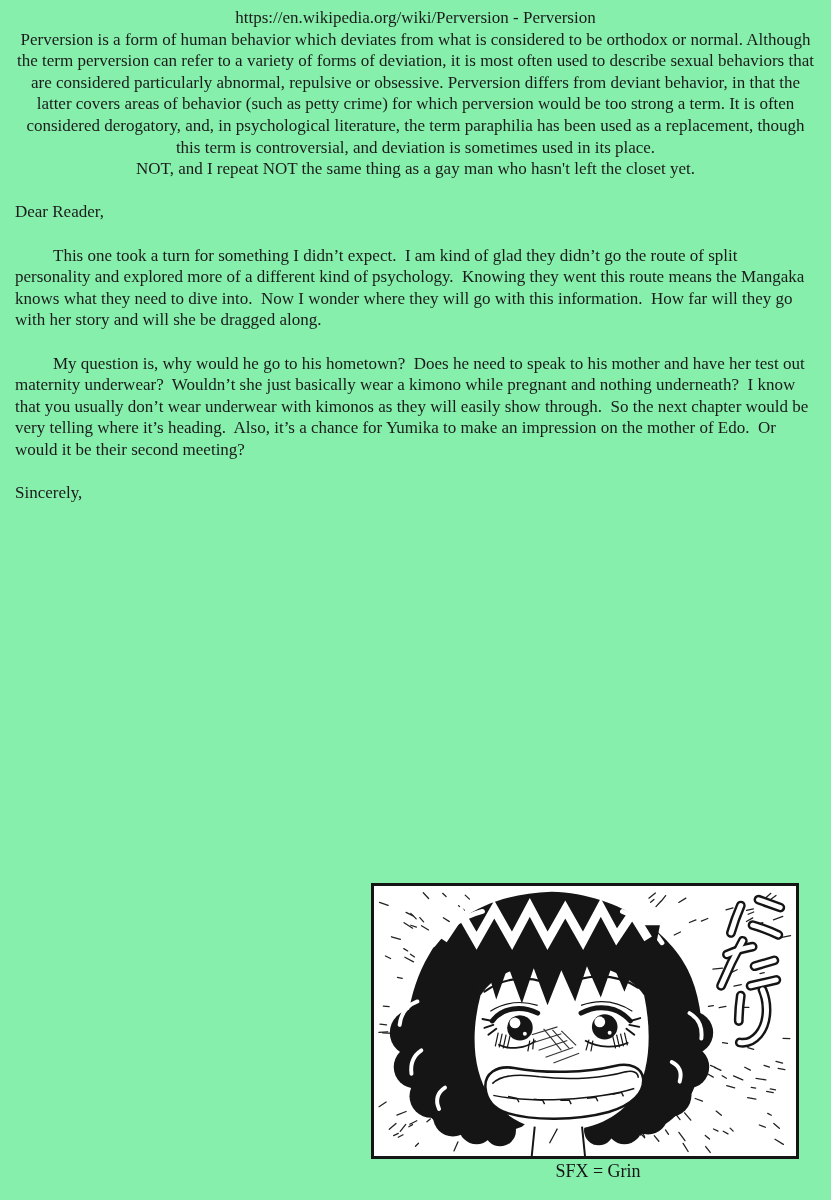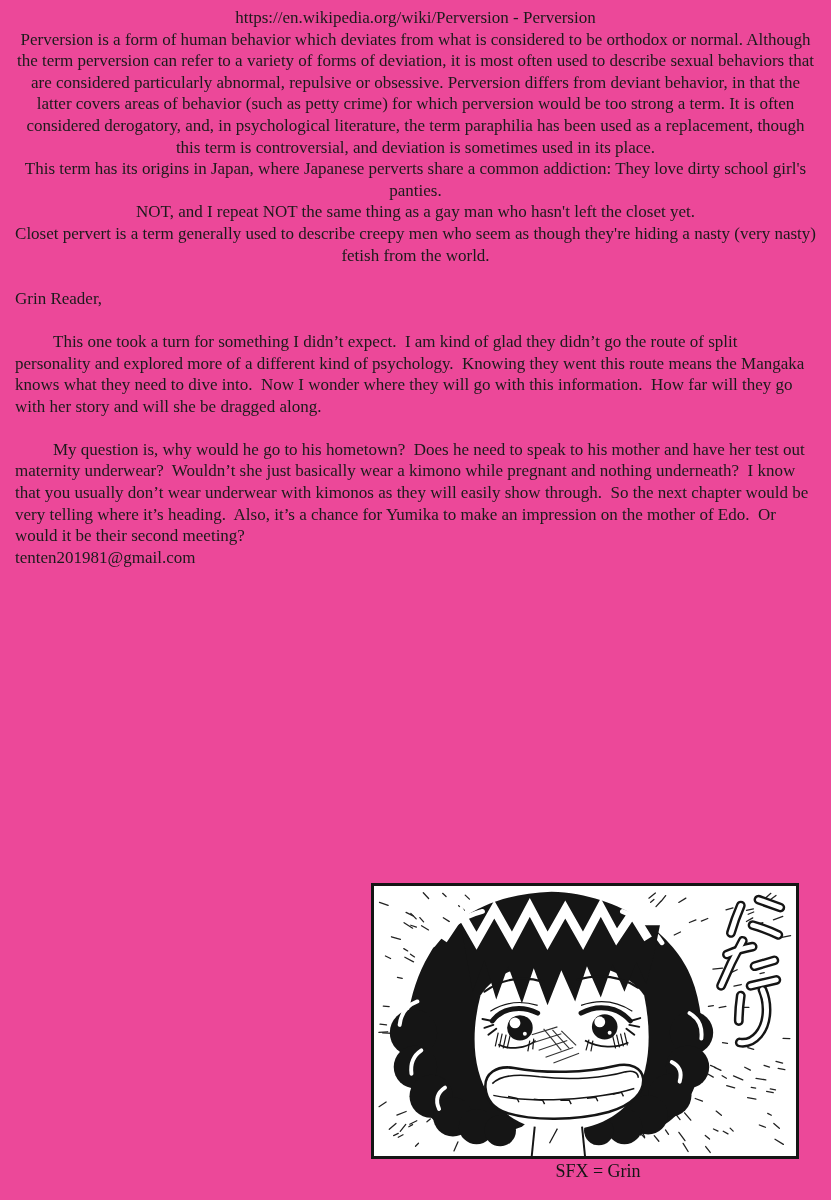--- a/index.html
+++ b/index.html
@@ -1,16 +1,16 @@
 <!DOCTYPE html>
 <html><head>
 <meta charset="utf-8">
 <style>
   html,body{margin:0;padding:0;background:#fff;}
-  .page{position:relative;width:831px;height:1200px;background:#ec4899;overflow:hidden;
+  .page{position:relative;width:831px;height:1200px;background:#86efac;overflow:hidden;
         font-family:"Liberation Serif", serif;color:#1b1b1b;}
   .text-col{position:absolute;left:15px;top:7px;width:801px;font-size:17px;line-height:21.6px;}
   .top-block p{margin:0;text-align:center;}
   .letter p{margin:0;text-align:left;white-space:pre-wrap;}
   .letter .gap{margin-top:21.6px;}
   .letter .indent{text-indent:38px;}
   .panel-wrap{position:absolute;left:371px;top:883px;width:454px;}
   .panel{width:428px;height:276px;border:3px solid #151515;box-sizing:border-box;background:#fff;}
   .panel svg{display:block;width:100%;height:100%;}
   .panel-caption{margin-top:2px;text-align:center;font-size:18px;line-height:20px;color:#151515;}
@@ -18,30 +18,28 @@
 </head>
 <body>
 
 <div class="page">
 
   <div class="text-col">
 
     <div class="top-block">
       <p>https://en.wikipedia.org/wiki/Perversion - Perversion</p>
       <p>Perversion is a form of human behavior which deviates from what is considered to be orthodox or normal. Although the term perversion can refer to a variety of forms of deviation, it is most often used to describe sexual behaviors that are considered particularly abnormal, repulsive or obsessive. Perversion differs from deviant behavior, in that the latter covers areas of behavior (such as petty crime) for which perversion would be too strong a term. It is often considered derogatory, and, in psychological literature, the term paraphilia has been used as a replacement, though this term is controversial, and deviation is sometimes used in its place.</p>
-      <p>This term has its origins in Japan, where Japanese perverts share a common addiction: They love dirty school girl's panties.</p>
       <p>NOT, and I repeat NOT the same thing as a gay man who hasn't left the closet yet.</p>
-      <p>Closet pervert is a term generally used to describe creepy men who seem as though they're hiding a nasty (very nasty) fetish from the world.</p>
     </div>
 
     <div class="letter">
-      <p class="gap">Grin Reader,</p>
+      <p class="gap">Dear Reader,</p>
       <p class="gap indent">This one took a turn for something I didn’t expect.  I am kind of glad they didn’t go the route of split personality and explored more of a different kind of psychology.  Knowing they went this route means the Mangaka knows what they need to dive into.  Now I wonder where they will go with this information.  How far will they go with her story and will she be dragged along.</p>
       <p class="gap indent">My question is, why would he go to his hometown?  Does he need to speak to his mother and have her test out maternity underwear?  Wouldn’t she just basically wear a kimono while pregnant and nothing underneath?  I know that you usually don’t wear underwear with kimonos as they will easily show through.  So the next chapter would be very telling where it’s heading.  Also, it’s a chance for Yumika to make an impression on the mother of Edo.  Or would it be their second meeting?</p>
-      <p>tenten201981@gmail.com</p>
+      <p class="gap">Sincerely,</p>
     </div>
 
   </div>
 
   <div class="panel-wrap">
     <div class="panel" aria-label="にたり">
       <svg id="panel-svg" viewBox="0 0 428 276" preserveAspectRatio="none">
 
         <g id="dashes" stroke="#222" stroke-width="1.3" stroke-linecap="round">
             <line x1="406.7" y1="258.9" x2="415.2" y2="264.1"></line>

